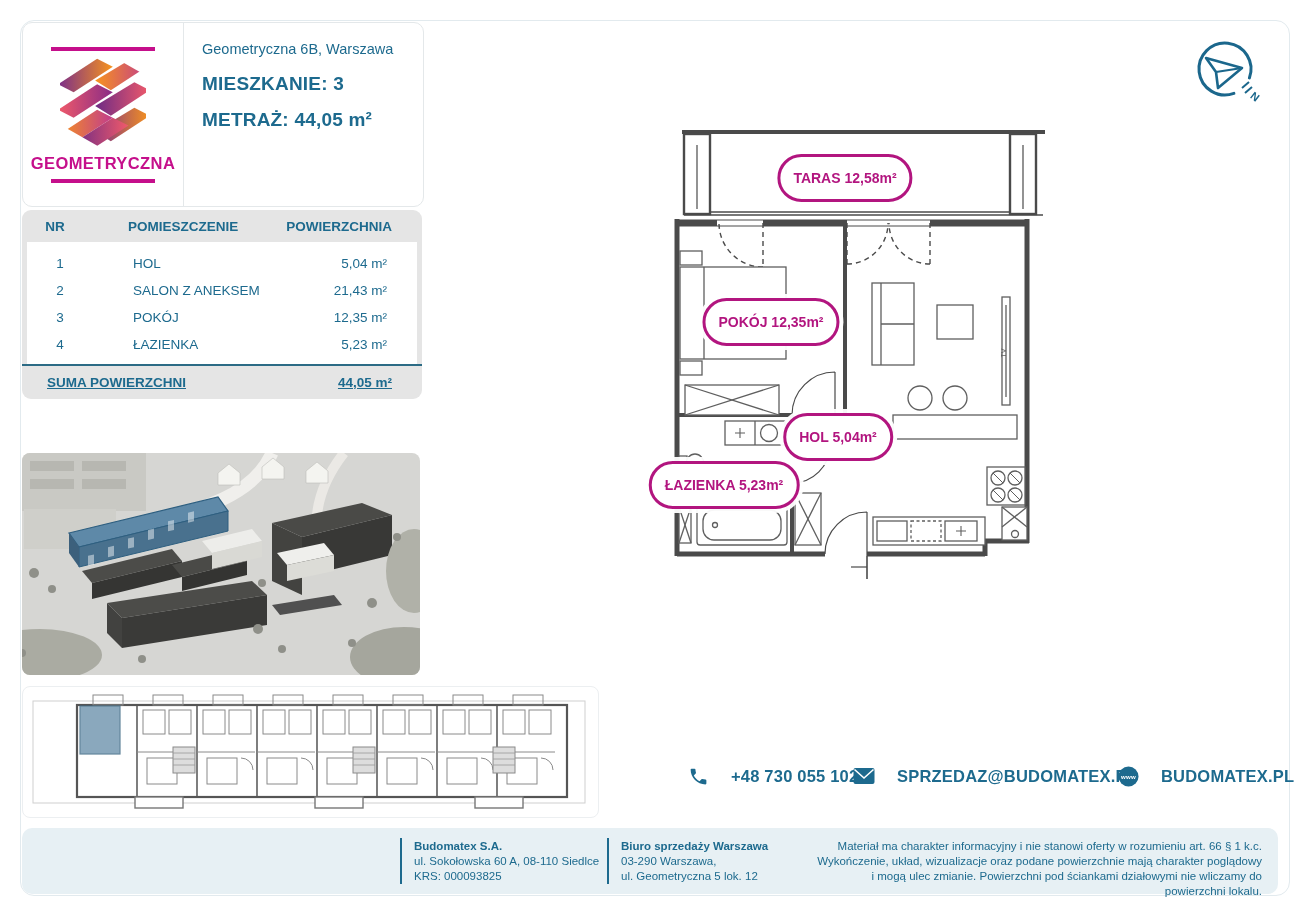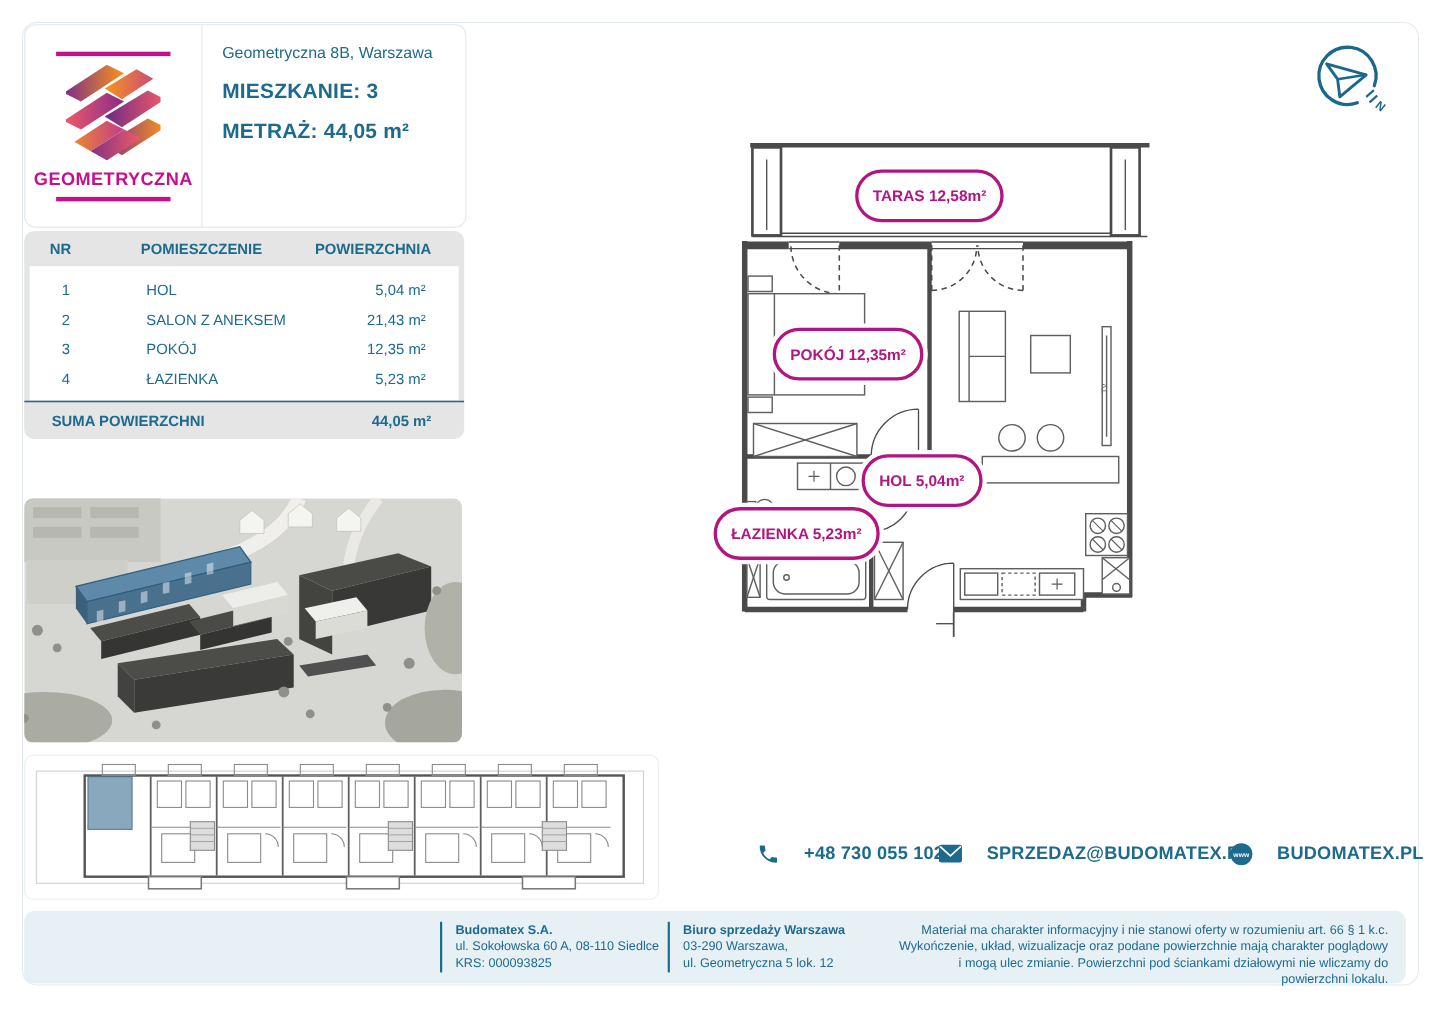--- a/index.html
+++ b/index.html
@@ -23,21 +23,21 @@
   
   .rooms{position:absolute;left:22px;top:210px;width:400px;background:#e5e5e5;border-radius:9px;
          color:#1d6a8e;font-size:13.5px;}
   .t-row{display:flex;align-items:center;}
   .t-head{height:32px;font-weight:bold;}
   .c1{flex:0 0 66px;text-align:center;}
   .c2{flex:1;padding-left:40px;}
   .c3{flex:0 0 auto;padding-right:30px;margin-left:auto;text-align:right;}
   .t-body{background:#fff;margin:0 5px;padding:8px 0 6px;}
   .t-body .t-row{height:27px;}
-  .t-sum{height:33px;border-top:2px solid #2c6b85;font-weight:bold;border-radius:0 0 9px 9px;}
+  .t-sum{height:33px;border-top:2px solid #2c6b85;font-weight:bold;border-radius:0 0 9px 9px;text-decoration:underline;}
 
   
   .aerial{position:absolute;left:22px;top:453px;width:398px;height:222px;border-radius:8px;overflow:hidden;}
   .strip{position:absolute;left:22px;top:686px;width:575px;height:130px;background:#fff;
          border:1px solid #eceff1;border-radius:8px;}
 
   
   .plan{position:absolute;left:655px;top:115px;width:410px;height:485px;}
   .pill{position:absolute;transform:translate(-50%,-50%);background:#fff;border:3px solid #b2157f;
         border-radius:999px;color:#b2157f;font-weight:bold;font-size:14px;line-height:1;
@@ -103,21 +103,21 @@
           <polygon points="42,56 82,32 98,40 58,66" fill="url(#g3)"></polygon>
           <polygon points="4,86 44,60 60,68 20,94" fill="url(#g2)"></polygon>
           <polygon points="42,82 82,58 98,66 58,92" fill="url(#g1)"></polygon>
           <polygon points="20,94 60,68 76,76 36,102" fill="url(#g3)"></polygon>
         </g>
       </svg>
       <div class="logo-name">GEOMETRYCZNA</div>
       <div class="logo-bar"></div>
     </div>
     <div class="hdr-box">
-      <div class="hdr-address">Geometryczna 8B, Warszawa</div>
+      <div class="hdr-address">Geometryczna 6B, Warszawa</div>
       <div class="hdr-line">
         <span>MIESZKANIE:</span>
         <span class="val">3</span>
       </div>
       <div class="hdr-line">
         <span>METRAŻ:</span>
         <span class="val">44,05 m²</span>
       </div>
     </div>
   </div>

